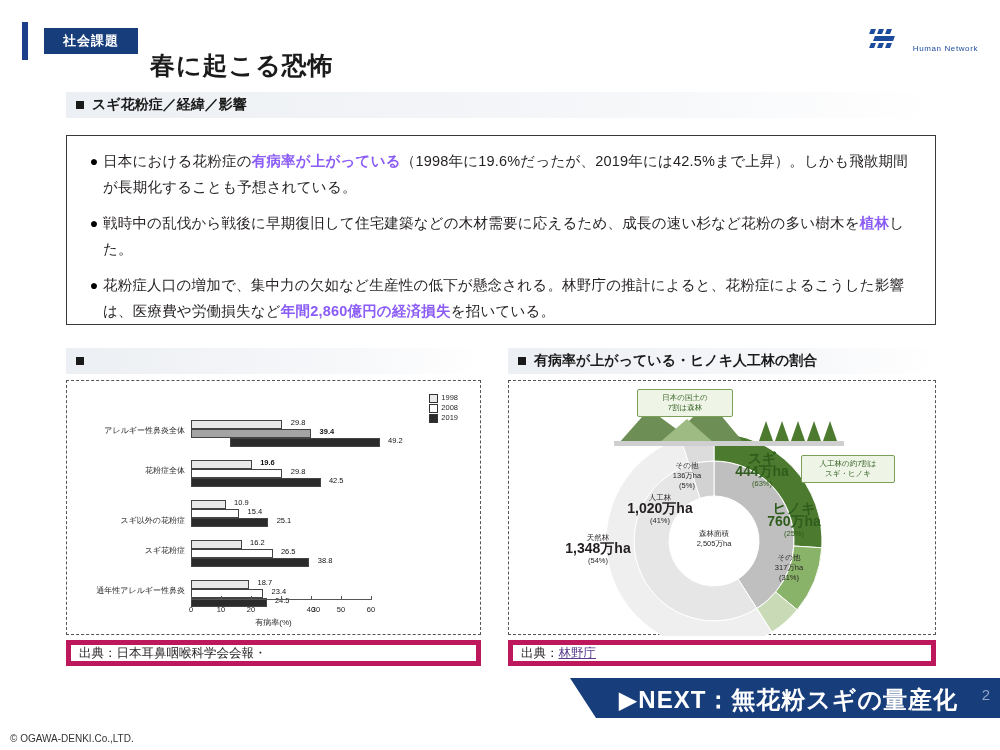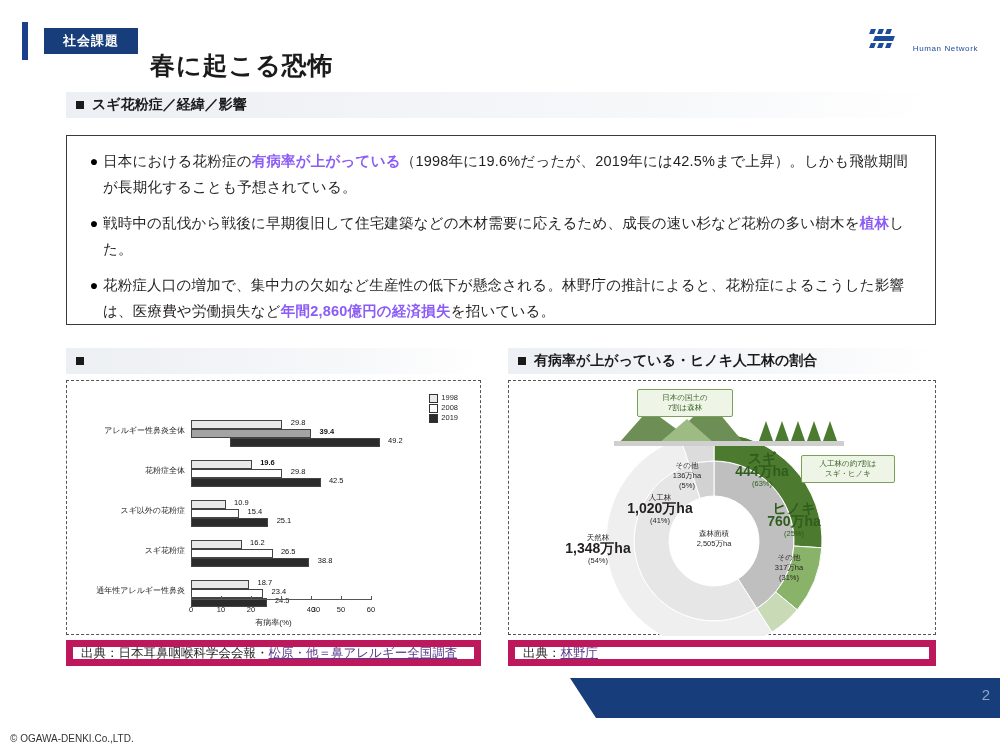--- a/index.html
+++ b/index.html
@@ -52,21 +52,21 @@
     flex:0 0 auto;width:18px;font-size:14px;line-height:26px;color:#000;text-align:center;
   }
   .bullet .txt{font-size:14.5px;line-height:26px;letter-spacing:.2px;}
   .rd{color:#8b5cf6;font-weight:bold;}
   .panel-body{
     position:absolute;box-sizing:border-box;
     border:1px dashed #555;background:#fff;
   }
   .src{
     position:absolute;box-sizing:border-box;
-    border:7px solid #be185d;height:26px;display:flex;align-items:center;
+    border:5px solid #be185d;height:26px;display:flex;align-items:center;
     padding-left:8px;font-size:12.5px;
   }
   .src u{text-decoration:underline;color:#5a3a8a;}
 
   
   .bc{position:absolute;left:0;top:0;width:100%;height:100%;}
   .legend{position:absolute;right:22px;top:12px;font-size:7.5px;line-height:10px;}
   .legend div{display:flex;align-items:center;gap:3px;}
   .legend i{width:7px;height:7px;border:1px solid #333;display:inline-block;}
   .grp{position:absolute;left:0;width:100%;}
@@ -185,21 +185,21 @@
           <span>19.6</span>
         </div>
         <div class="bar" style="left: 124px; top: 12px; width: 89.4px; background: rgb(255, 255, 255);">
           <span>29.8</span>
         </div>
         <div class="bar" style="left: 124px; top: 21px; width: 127.5px; background: rgb(43, 43, 43);">
           <span>42.5</span>
         </div>
       </div>
       <div class="grp" style="top: 116px; height: 40px;">
-        <div class="lab" style="top: 9px;">スギ以外の花粉症</div>
+        <div class="lab" style="top: 19px;">スギ以外の花粉症</div>
         <div class="bar" style="left: 124px; top: 3px; width: 32.7px; background: rgb(233, 233, 233);">
           <span>10.9</span>
         </div>
         <div class="bar" style="left: 124px; top: 12px; width: 46.2px; background: rgb(255, 255, 255);">
           <span>15.4</span>
         </div>
         <div class="bar" style="left: 124px; top: 21px; width: 75.3px; background: rgb(43, 43, 43);">
           <span>25.1</span>
         </div>
       </div>
@@ -240,21 +240,20 @@
       <div class="tickline" style="left: 244px;"></div>
       <div class="tick" style="left: 274px;">50</div>
       <div class="tickline" style="left: 274px;"></div>
       <div class="tick" style="left: 304px;">60</div>
       <div class="tickline" style="left: 304px;"></div>
       <div class="xlab">有病率(%)</div>
     </div>
 </div>
 <div class="src" style="left:66px;top:640px;width:415px;">
   <span>出典：日本耳鼻咽喉科学会会報・</span>
-    <u>松原・他＝鼻アレルギー全国調査</u>
 </div>
 
 <div class="sec-head" style="left:508px;top:348px;width:428px;">
   <span class="sq"></span>
   <span>有病率が上がっている・ヒノキ人工林の割合</span>
 </div>
 <div class="panel-body" style="left:508px;top:380px;width:428px;height:255px;">
   <div class="donutwrap" id="donutchart"><svg width="428" height="255">
         <path d="M205,80 A80,80 0 0 1 247.86614359831975,227.5462340401612 L229.11220577405484,197.9947566475907 A45,45 0 0 0 205,115 Z" fill="#bfbfbf" stroke="#fff" stroke-width="1"></path>
         <path d="M247.86614359831975,227.5462340401612 A80,80 0 1 1 180.2786404500042,83.91547869638772 L191.09423525312735,117.20245676671809 A45,45 0 1 0 229.11220577405484,197.9947566475907 Z" fill="#e6e6e6" stroke="#fff" stroke-width="1"></path>
@@ -276,15 +275,16 @@
         </g>
       </svg><div class="callout" style="left: 128px; top: 8px; width: 84px;">日本の国土の<br>7割は森林</div><div class="callout" style="left: 292px; top: 74px; width: 82px;">人工林の約7割は<br>スギ・ヒノキ</div><div class="dlab" style="left: 172px; top: 148px; width: 66px;">森林面積<br>2,505万ha</div><div class="dlab" style="left: 118px; top: 112px; width: 66px;">人工林<br><b>1,020万ha</b><br>(41%)</div><div class="dlab" style="left: 54px; top: 152px; width: 70px;">天然林<br><b>1,348万ha</b><br>(54%)</div><div class="dlab" style="left: 222px; top: 72px; width: 62px;"><b style="color:#2f5d1c">スギ</b><br><b style="color:#2f5d1c">444万ha</b><br><span style="color:#2f5d1c">(63%)</span></div><div class="dlab" style="left: 254px; top: 122px; width: 62px;"><b style="color:#2f5d1c">ヒノキ</b><br><b style="color:#2f5d1c">760万ha</b><br><span style="color:#2f5d1c">(25%)</span></div><div class="dlab" style="left: 252px; top: 172px; width: 56px;">その他<br>317万ha<br>(31%)</div><div class="dlab" style="left: 150px; top: 80px; width: 56px;">その他<br>136万ha<br>(5%)</div></div>
 </div>
 <div class="src" style="left:508px;top:640px;width:428px;">
   <span>出典：</span>
     <u>林野庁</u>
 </div>
 
 <div class="footer-band">
   <div class="notch"></div>
+  <div class="next-txt">▶NEXT：無花粉スギの量産化</div>
   <div class="pageno">2</div>
 </div>
 <div class="copyright">© OGAWA-DENKI.Co.,LTD.</div>
 
 </body></html>

